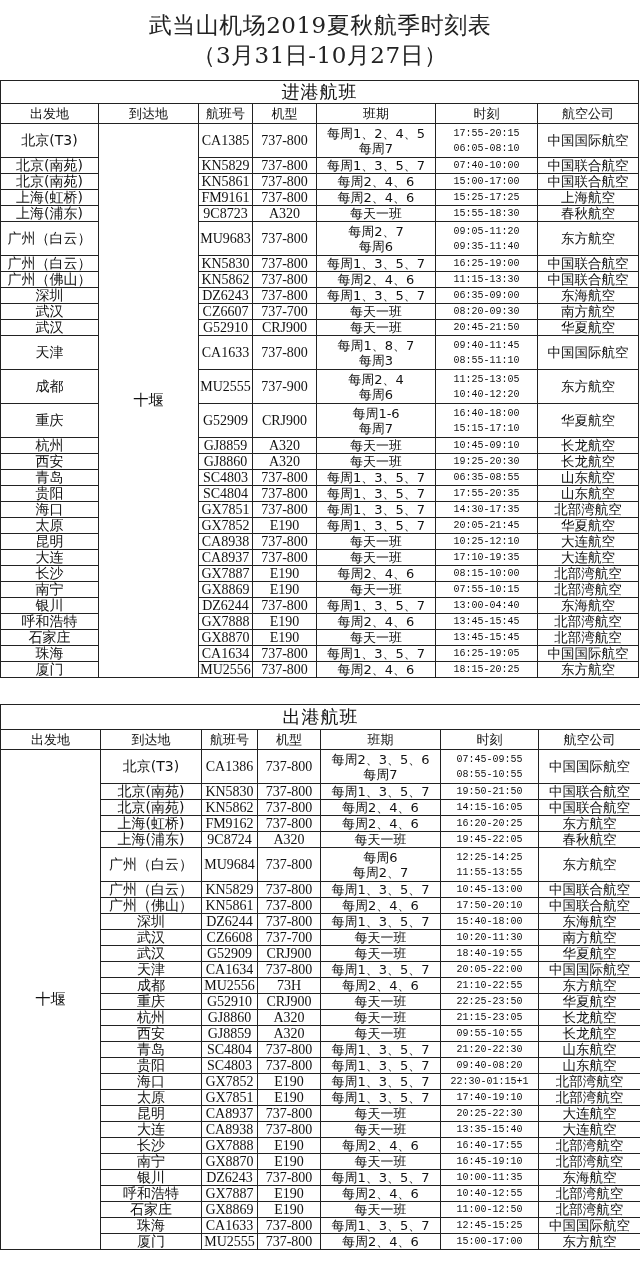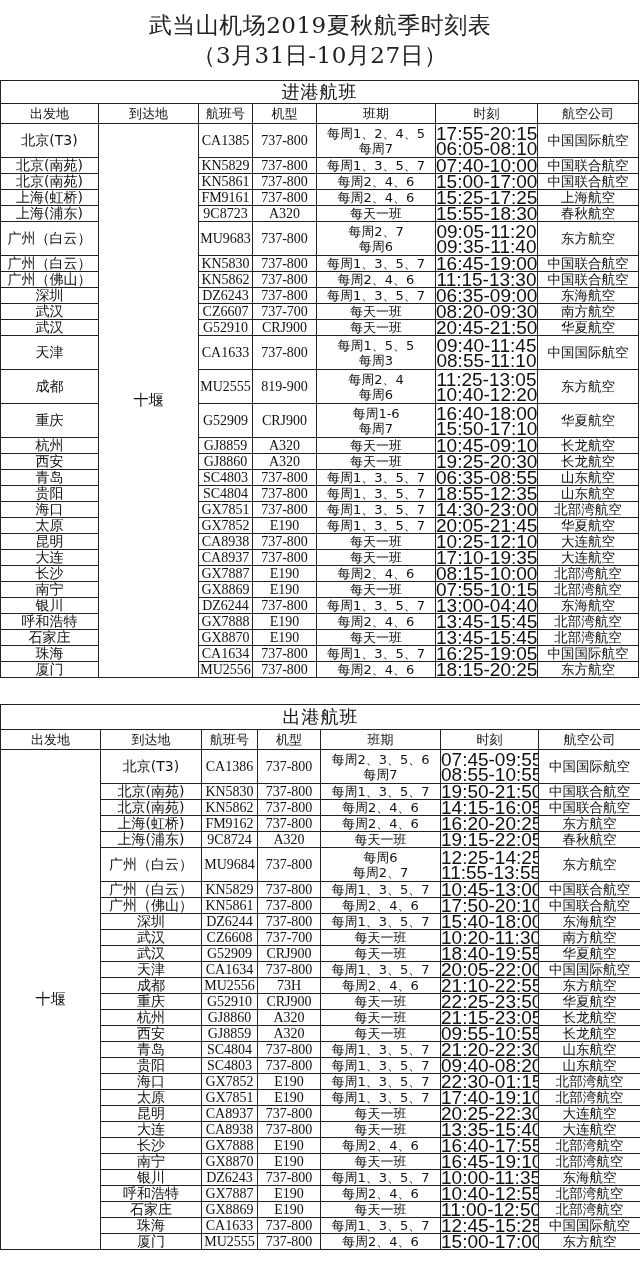--- a/index.html
+++ b/index.html
@@ -10,21 +10,21 @@
   .t2 { top: 40px; }
   table.tt { position: absolute; border-collapse: collapse; table-layout: fixed; font-size: 12.5px; }
   table.tt td { border: 1px solid #222; text-align: center; vertical-align: middle; padding: 0; line-height: 15px; overflow: hidden; white-space: nowrap; }
   table.tt td.sect { font-size: 18px; line-height: 22px; font-family: "DejaVu Sans", "Liberation Sans", sans-serif; letter-spacing: 1px; }
   table.tt tr.hdr td { font-family: "DejaVu Sans", "Liberation Sans", sans-serif; font-size: 13px; height: 19px; }
   table.tt td.city { font-family: "DejaVu Sans", "Liberation Sans", sans-serif; font-size: 14px; }
   table.tt td.airline { font-family: "DejaVu Sans", "Liberation Sans", sans-serif; font-size: 13.5px; }
   table.tt td.mid { font-family: "DejaVu Sans", "Liberation Sans", sans-serif; font-size: 15px; }
   table.tt td.days { font-family: "DejaVu Sans", "Liberation Sans", sans-serif; font-size: 13px; }
   table.tt td.num { font-family: "Liberation Serif", "DejaVu Serif", serif; font-size: 14px; }
-  table.tt td.time { font-family: Liberation Sans, sans-serif; font-size: 19px; margin-left: 8px; }
+  table.tt td.time { font-family: Liberation Mono, monospace; font-size: 10px; margin-left: 8px; }
   .line2 { display: block; }
 </style>
 </head>
 <body>
 
 <div class="title t1">武当山机场2019夏秋航季时刻表</div>
 <div class="title t2">（3月31日-10月27日）</div>
 
 <table class="tt" id="inbound-table" style="left:0px; top:80px; width:638px;">
   <colgroup>
@@ -127,21 +127,21 @@
         <td class="airline">东方航空</td>
       </tr>
       <tr style="height: 16px;">
         <td class="city">广州（白云）</td>
         <td class="num">KN5830</td>
         <td class="num">737-800</td>
         <td class="days">
           <span class="line2">每周1、3、5、7</span>
         </td>
         <td class="time">
-          <span class="line2">16:45-19:00</span>
+          <span class="line2">16:25-19:00</span>
         </td>
         <td class="airline">中国联合航空</td>
       </tr>
       <tr style="height: 16px;">
         <td class="city">广州（佛山）</td>
         <td class="num">KN5862</td>
         <td class="num">737-800</td>
         <td class="days">
           <span class="line2">每周2、4、6</span>
         </td>
@@ -184,54 +184,54 @@
         <td class="time">
           <span class="line2">20:45-21:50</span>
         </td>
         <td class="airline">华夏航空</td>
       </tr>
       <tr style="height: 34px;">
         <td class="city">天津</td>
         <td class="num">CA1633</td>
         <td class="num">737-800</td>
         <td class="days">
-          <span class="line2">每周1、5、5</span>
+          <span class="line2">每周1、8、7</span>
           <span class="line2">每周3</span>
         </td>
         <td class="time">
           <span class="line2">09:40-11:45</span>
           <span class="line2">08:55-11:10</span>
         </td>
         <td class="airline">中国国际航空</td>
       </tr>
       <tr style="height: 34px;">
         <td class="city">成都</td>
         <td class="num">MU2555</td>
-        <td class="num">819-900</td>
+        <td class="num">737-900</td>
         <td class="days">
           <span class="line2">每周2、4</span>
           <span class="line2">每周6</span>
         </td>
         <td class="time">
           <span class="line2">11:25-13:05</span>
           <span class="line2">10:40-12:20</span>
         </td>
         <td class="airline">东方航空</td>
       </tr>
       <tr style="height: 34px;">
         <td class="city">重庆</td>
         <td class="num">G52909</td>
         <td class="num">CRJ900</td>
         <td class="days">
           <span class="line2">每周1-6</span>
           <span class="line2">每周7</span>
         </td>
         <td class="time">
           <span class="line2">16:40-18:00</span>
-          <span class="line2">15:50-17:10</span>
+          <span class="line2">15:15-17:10</span>
         </td>
         <td class="airline">华夏航空</td>
       </tr>
       <tr style="height: 16px;">
         <td class="city">杭州</td>
         <td class="num">GJ8859</td>
         <td class="num">A320</td>
         <td class="days">
           <span class="line2">每天一班</span>
         </td>
@@ -265,33 +265,33 @@
         <td class="airline">山东航空</td>
       </tr>
       <tr style="height: 16px;">
         <td class="city">贵阳</td>
         <td class="num">SC4804</td>
         <td class="num">737-800</td>
         <td class="days">
           <span class="line2">每周1、3、5、7</span>
         </td>
         <td class="time">
-          <span class="line2">18:55-12:35</span>
+          <span class="line2">17:55-20:35</span>
         </td>
         <td class="airline">山东航空</td>
       </tr>
       <tr style="height: 16px;">
         <td class="city">海口</td>
         <td class="num">GX7851</td>
         <td class="num">737-800</td>
         <td class="days">
           <span class="line2">每周1、3、5、7</span>
         </td>
         <td class="time">
-          <span class="line2">14:30-23:00</span>
+          <span class="line2">14:30-17:35</span>
         </td>
         <td class="airline">北部湾航空</td>
       </tr>
       <tr style="height: 16px;">
         <td class="city">太原</td>
         <td class="num">GX7852</td>
         <td class="num">E190</td>
         <td class="days">
           <span class="line2">每周1、3、5、7</span>
         </td>
@@ -486,21 +486,21 @@
         <td class="airline">东方航空</td>
       </tr>
       <tr style="height: 16px;">
         <td class="city">上海(浦东)</td>
         <td class="num">9C8724</td>
         <td class="num">A320</td>
         <td class="days">
           <span class="line2">每天一班</span>
         </td>
         <td class="time">
-          <span class="line2">19:15-22:05</span>
+          <span class="line2">19:45-22:05</span>
         </td>
         <td class="airline">春秋航空</td>
       </tr>
       <tr style="height: 34px;">
         <td class="city">广州（白云）</td>
         <td class="num">MU9684</td>
         <td class="num">737-800</td>
         <td class="days">
           <span class="line2">每周6</span>
           <span class="line2">每周2、7</span>

